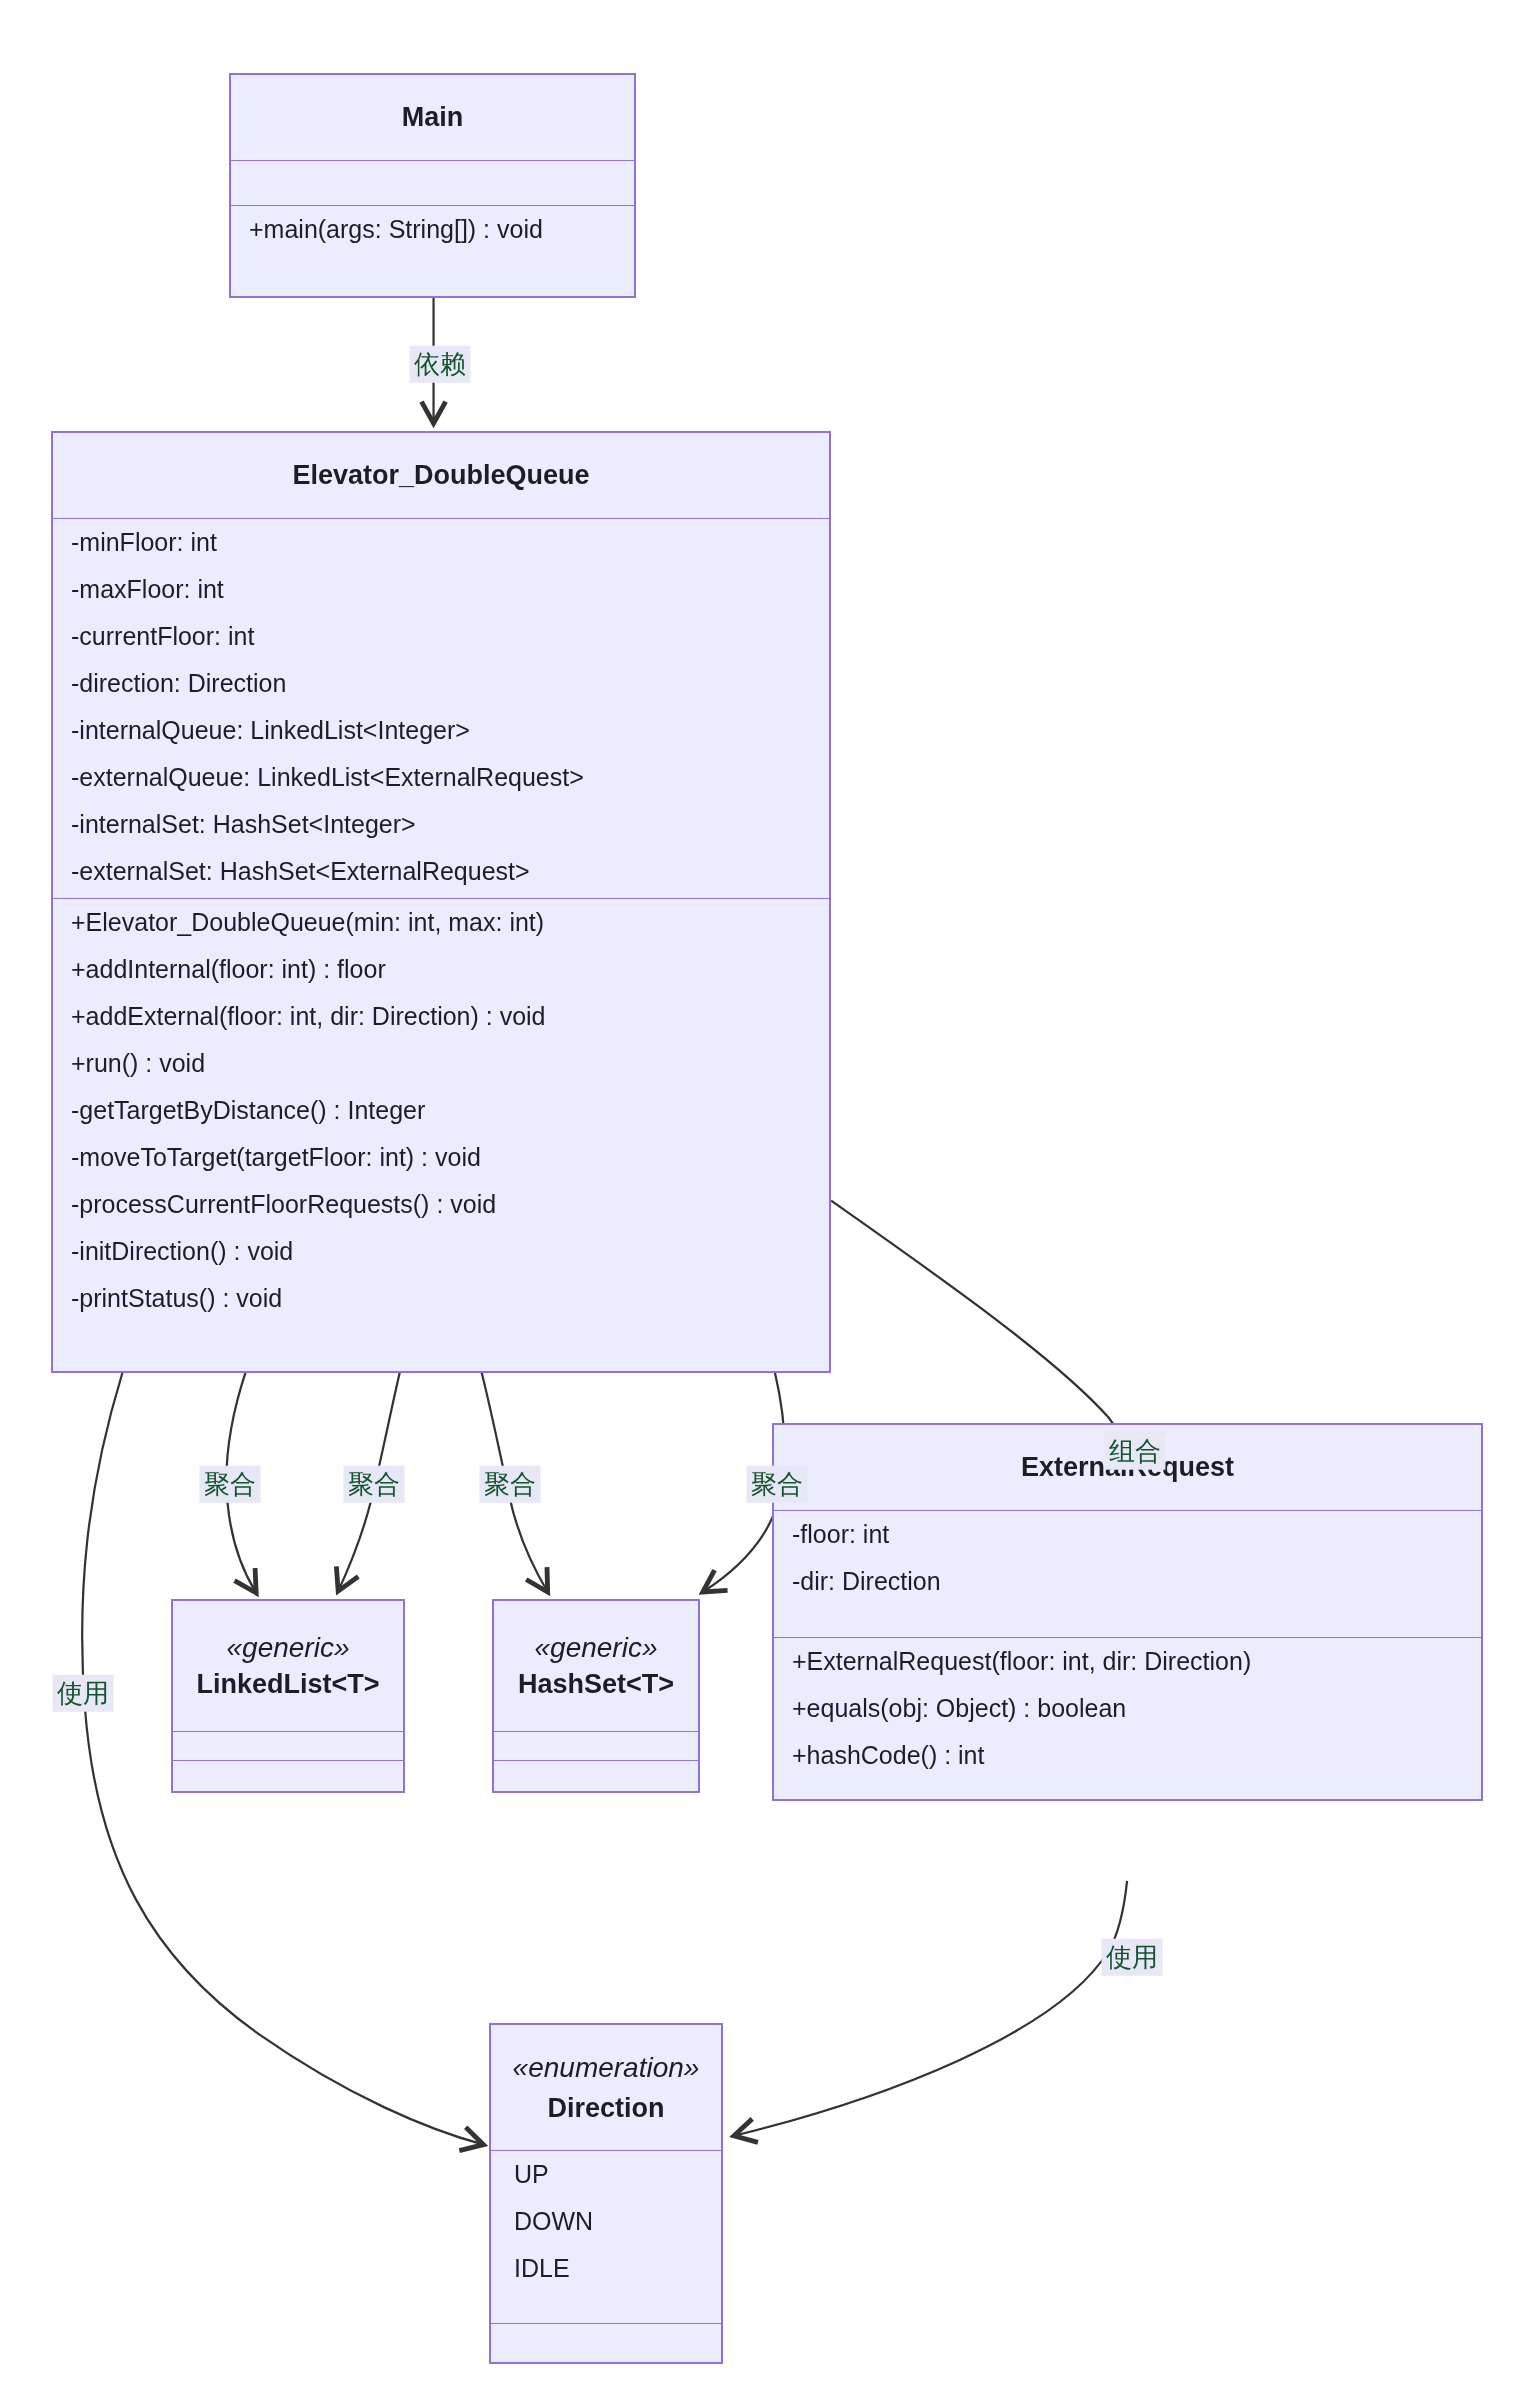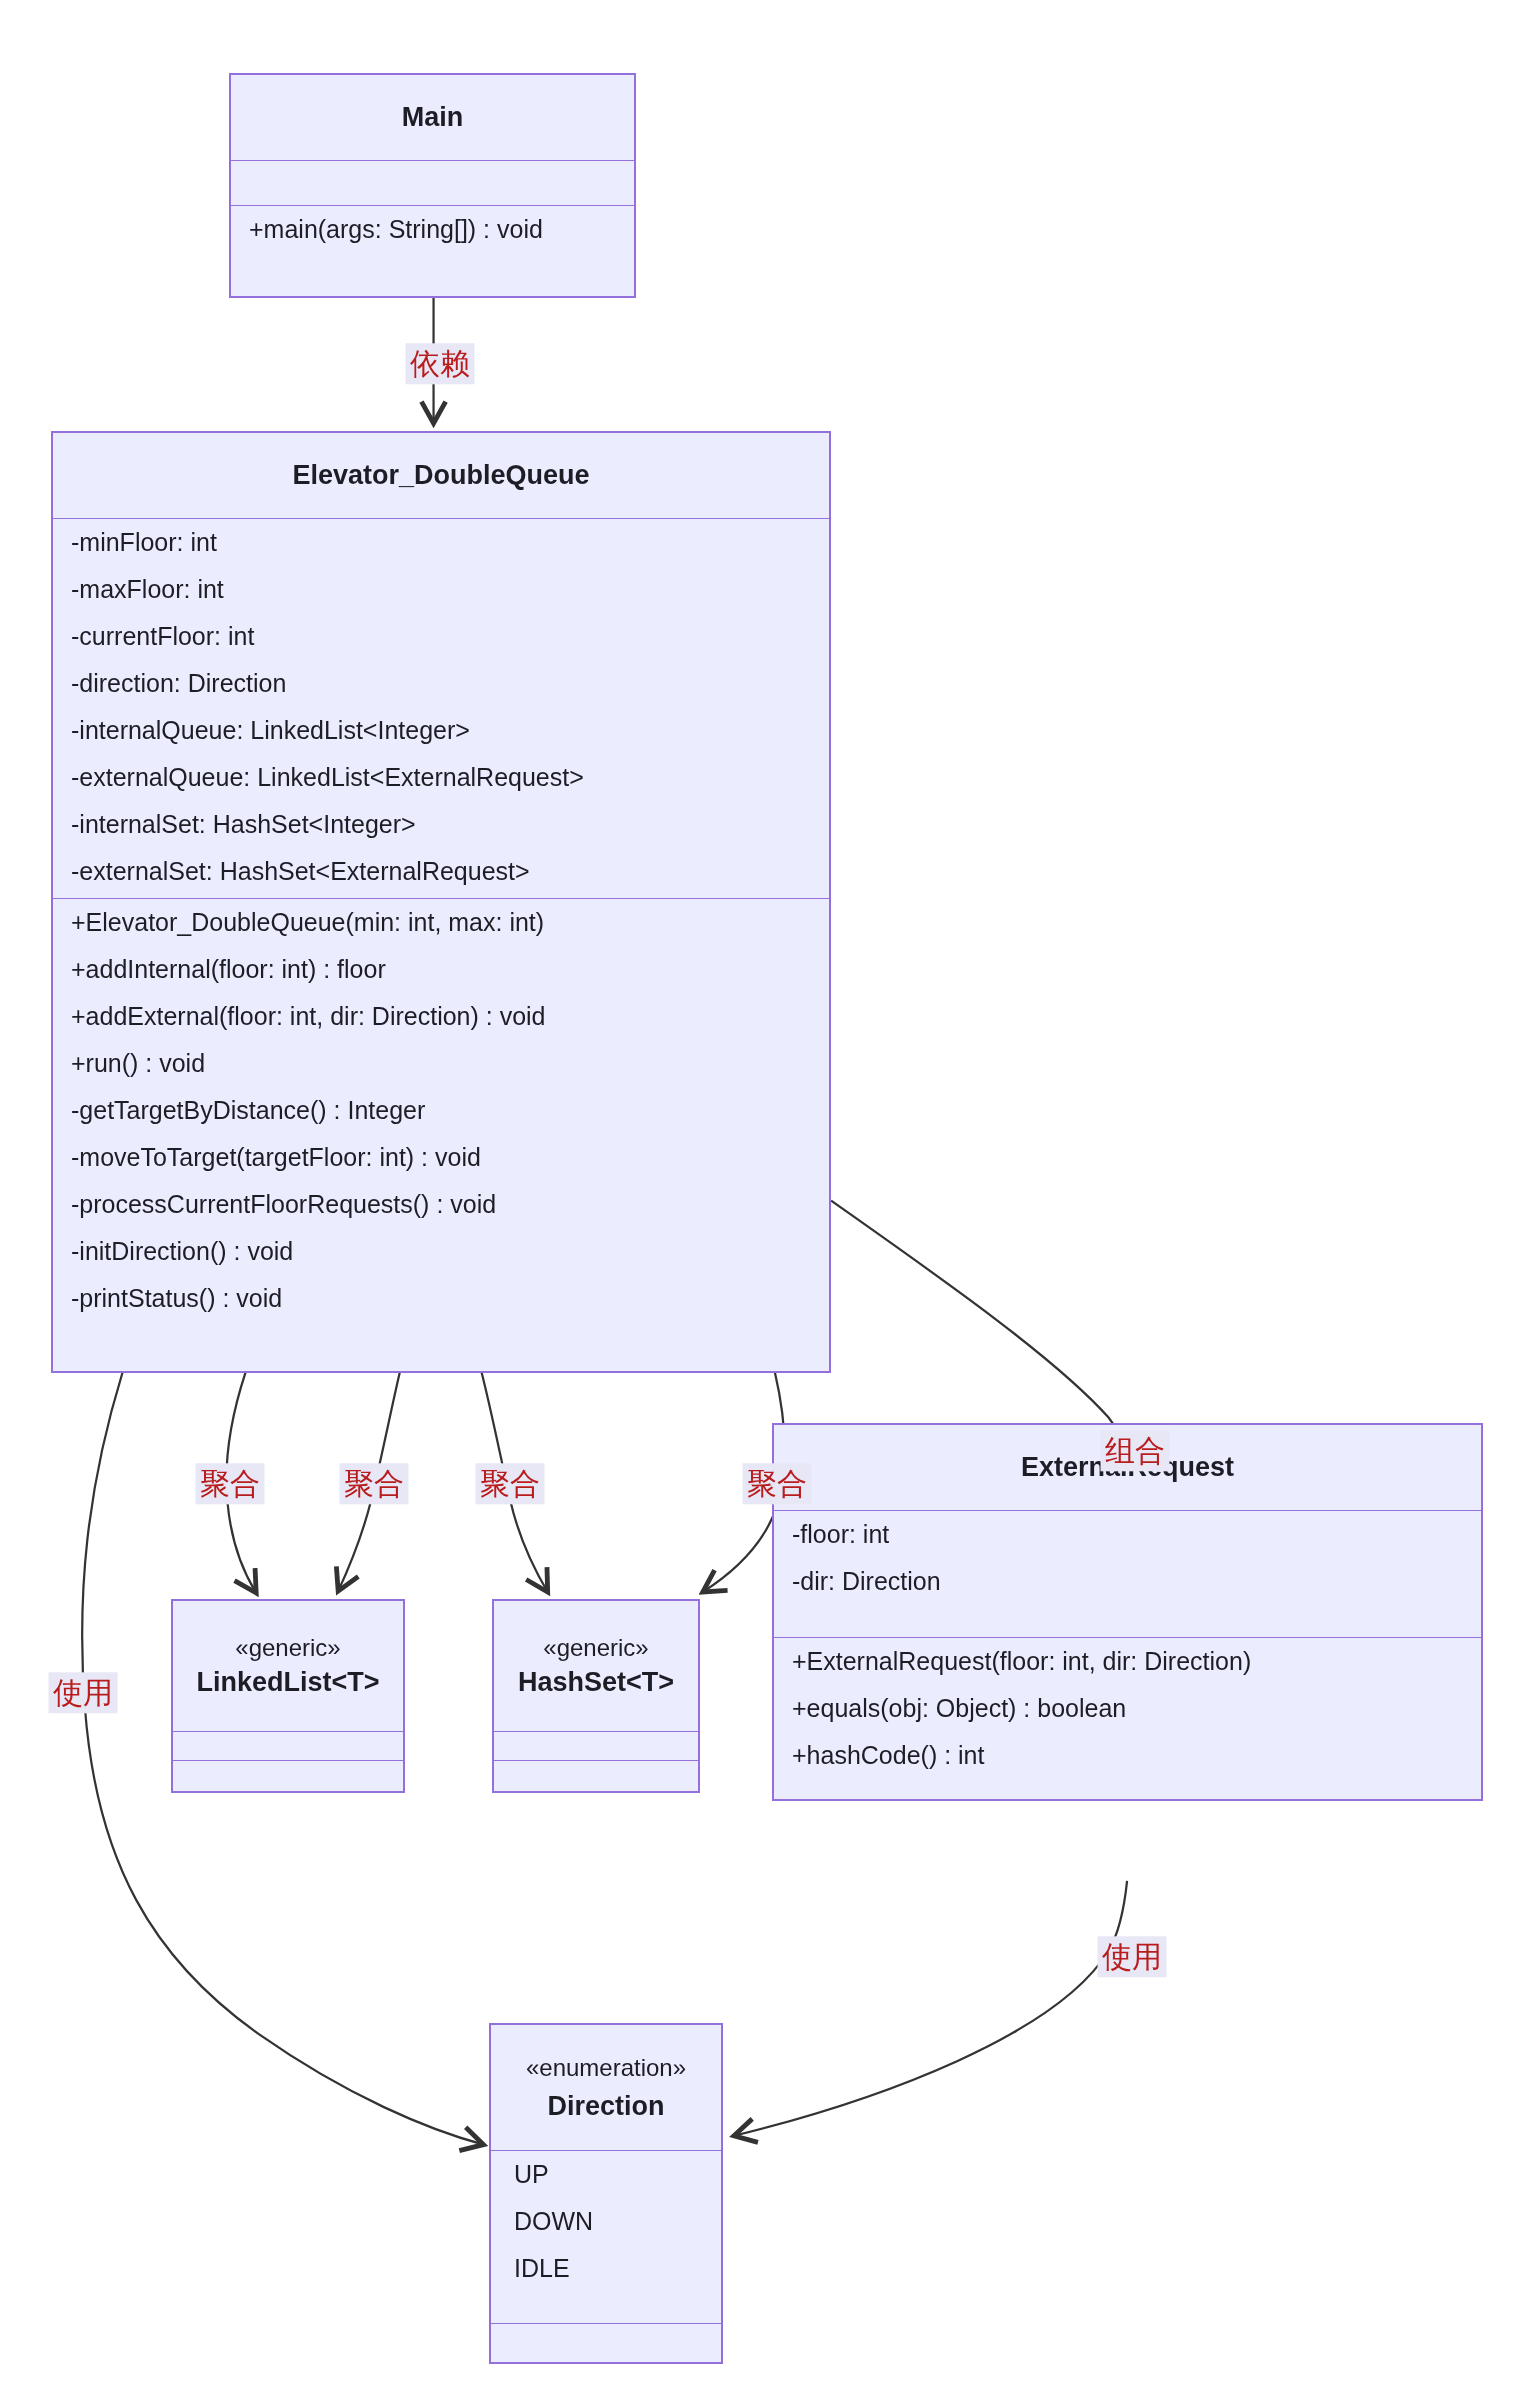--- a/index.html
+++ b/index.html
@@ -14,32 +14,32 @@
 
   .uml-class {
     position:absolute; background:#ECECFF; border:2.2px solid #9370DB;
     box-sizing:border-box;
   }
   .c-title {
     display:flex; flex-direction:column; align-items:center; justify-content:center;
     font-weight:bold; font-size:27px; border-bottom:1.3px solid #9370DB;
     box-sizing:border-box; gap:9px;
   }
-  .stereotype { font-weight:normal; font-size:24px; }
+  .stereotype { font-weight:normal; font-size:28px;font-style:italic; }
   .compartment { box-sizing:border-box; }
   .divided { border-bottom:1.3px solid #9370DB; }
   .members {
     display:flex; flex-direction:column; justify-content:flex-start;
     padding-left:18px; box-sizing:border-box; overflow:hidden;
   }
   .member { height:47px; line-height:47px; font-size:25px; white-space:nowrap; }
 
   .edge-label {
     position:absolute; transform:translate(-50%,-50%);
-    background:#E7E7F6; color:#b91c1c; font-size:30px; line-height:1.2;
+    background:#E7E7F6; color:#14532d; font-size:26px; line-height:1.2;
     padding:2.7px 4.5px; white-space:nowrap;
   }
 </style>
 </head>
 <body>
 
 <div id="canvas">
 
   <svg id="edge-layer" viewBox="0 0 1719 2680" xmlns="http://www.w3.org/2000/svg">
     <defs>

